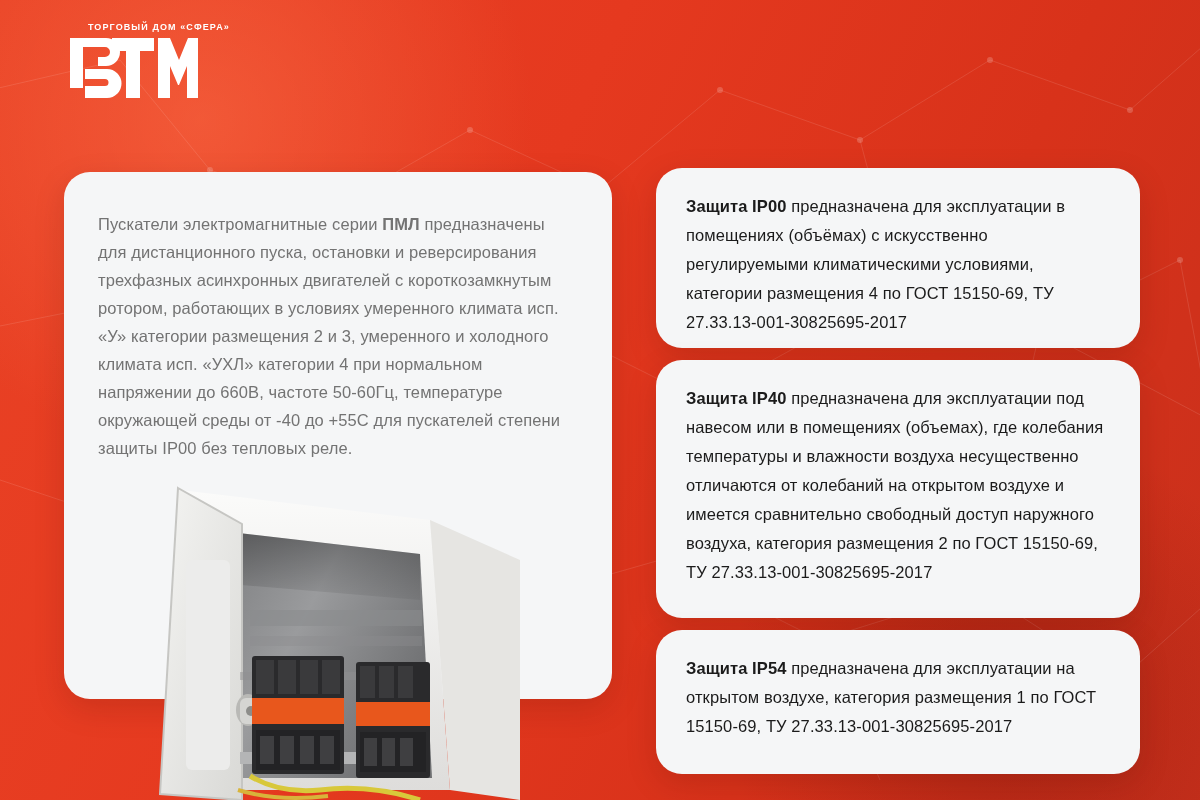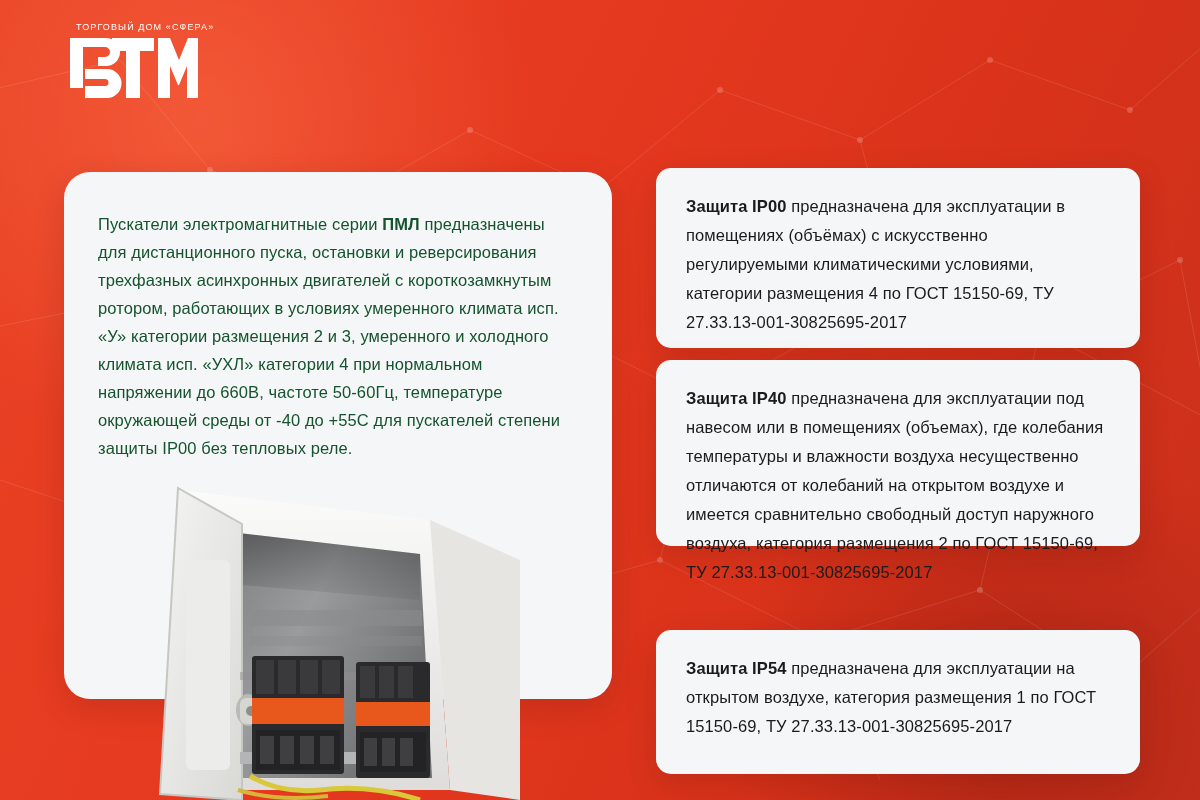--- a/index.html
+++ b/index.html
@@ -46,22 +46,22 @@
   .logo {
     position: absolute;
     left: 68px;
     top: 22px;
     width: 180px;
   }
   .logo-kicker {
     color: #ffffff;
     font-size: 9px;
     letter-spacing: 1.1px;
-    font-weight: 400;
-    margin-left: 8px;
+    font-weight: 700;
+    margin-left: 20px;
     white-space: nowrap;
   }
   .logo-mark {
     margin-top: 4px;
   }
 
   
   .card {
     position: absolute;
     background: #f5f6f7;
@@ -70,21 +70,21 @@
   }
   .left-card {
     left: 64px;
     top: 172px;
     width: 548px;
     height: 527px;
     padding: 0;
   }
   .left-card-text {
     padding: 38px 40px 0 34px;
-    color: #14532d;
+    color: #737373;
     font-size: 16.5px;
     line-height: 28px;
     letter-spacing: .1px;
   }
   .left-card-text b { font-weight: 700; }
 
   
   .photo-wrap {
     position: absolute;
     left: 120px;
@@ -96,24 +96,23 @@
   
   .right-card {
     left: 656px;
     width: 484px;
     padding: 24px 32px 24px 30px;
     box-sizing: border-box;
     color: #1b1b1b;
     font-size: 16.5px;
     line-height: 29px;
     letter-spacing: .1px;
-    border-radius: 15px;
   }
   #card-ip00 { top: 168px; height: 180px; }
-  #card-ip40 { top: 360px; height: 186px; }
+  #card-ip40 { top: 360px; height: 258px; }
   #card-ip54 { top: 630px; height: 144px; }
   .right-card b { font-weight: 700; }
 </style>
 </head>
 <body>
 
 <div class="bg">
   <div class="bg-glow"></div>
   <div class="bg-dark"></div>
   <svg class="bg-net" viewBox="0 0 1200 800" preserveAspectRatio="none">

